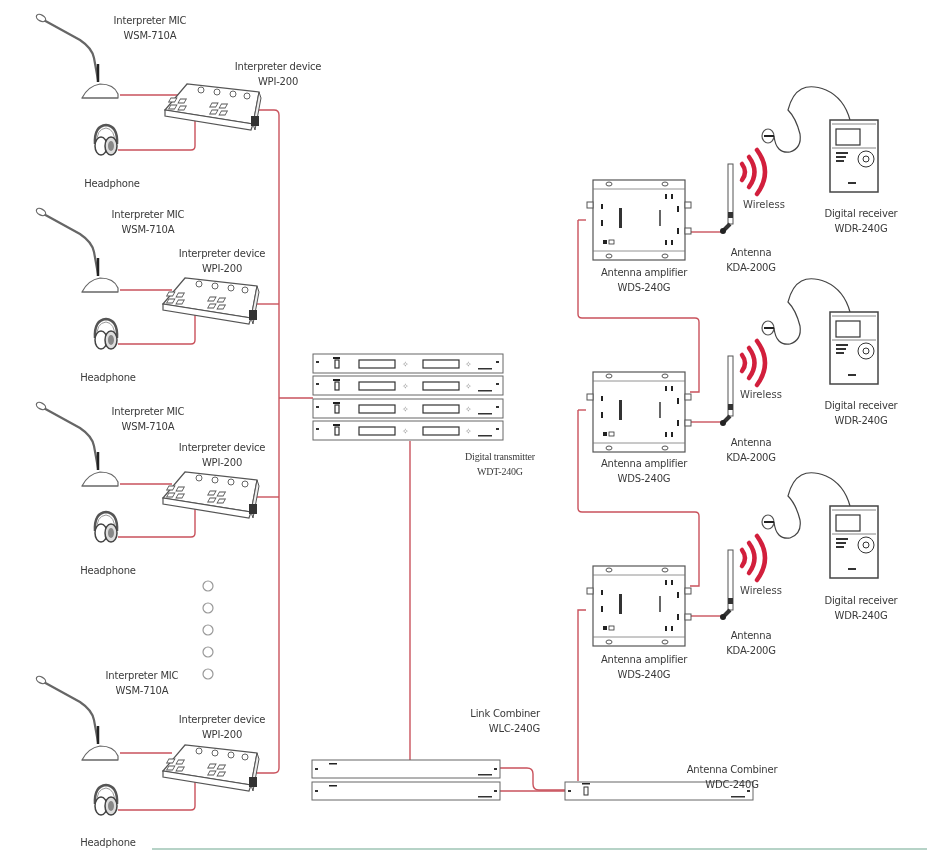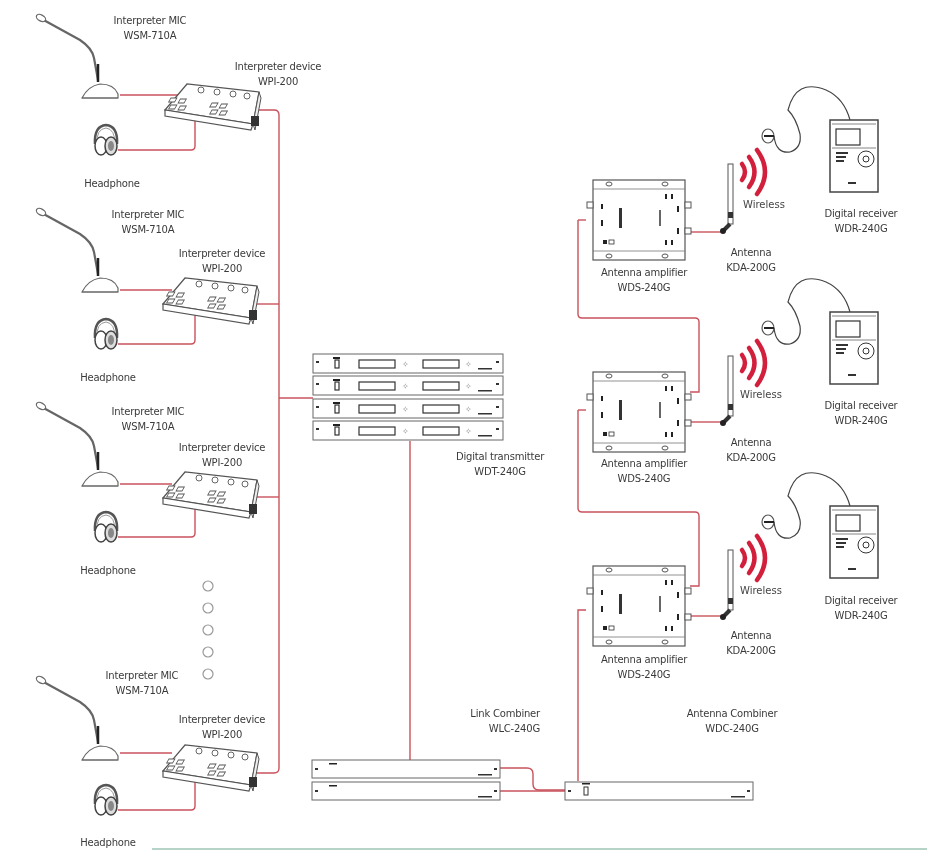--- a/index.html
+++ b/index.html
@@ -273,31 +273,31 @@
 <div class="lbl" style="left:92px;top:668px;width:100px;">
   <div>Interpreter MIC</div>
   <div>WSM-710A</div>
 </div>
 <div class="lbl" style="left:162px;top:712px;width:120px;">
   <div>Interpreter device</div>
   <div>WPI-200</div>
 </div>
 <div class="lbl" style="left:68px;top:835px;width:80px;">Headphone</div>
 
-<div class="lbl" style="left:430px;top:449px;width:140px;">
+<div class="lbl" style="left:430px;top:449px;width:140px;font-family:Liberation Serif, serif;">
   <div>Digital transmitter</div>
   <div>WDT-240G</div>
 </div>
 
 <div class="lbl" style="left:440px;top:706px;width:100px;text-align:right;">
   <div>Link Combiner</div>
   <div>WLC-240G</div>
 </div>
 
-<div class="lbl" style="left:672px;top:706px;width:120px;">
+<div class="lbl" style="left:672px;top:762px;width:120px;">
   <div>Antenna Combiner</div>
   <div>WDC-240G</div>
 </div>
 
 <div class="lbl" style="left:584px;top:265px;width:120px;">
   <div>Antenna amplifier</div>
   <div>WDS-240G</div>
 </div>
 <div class="lbl" style="left:716px;top:245px;width:70px;">
   <div>Antenna</div>

